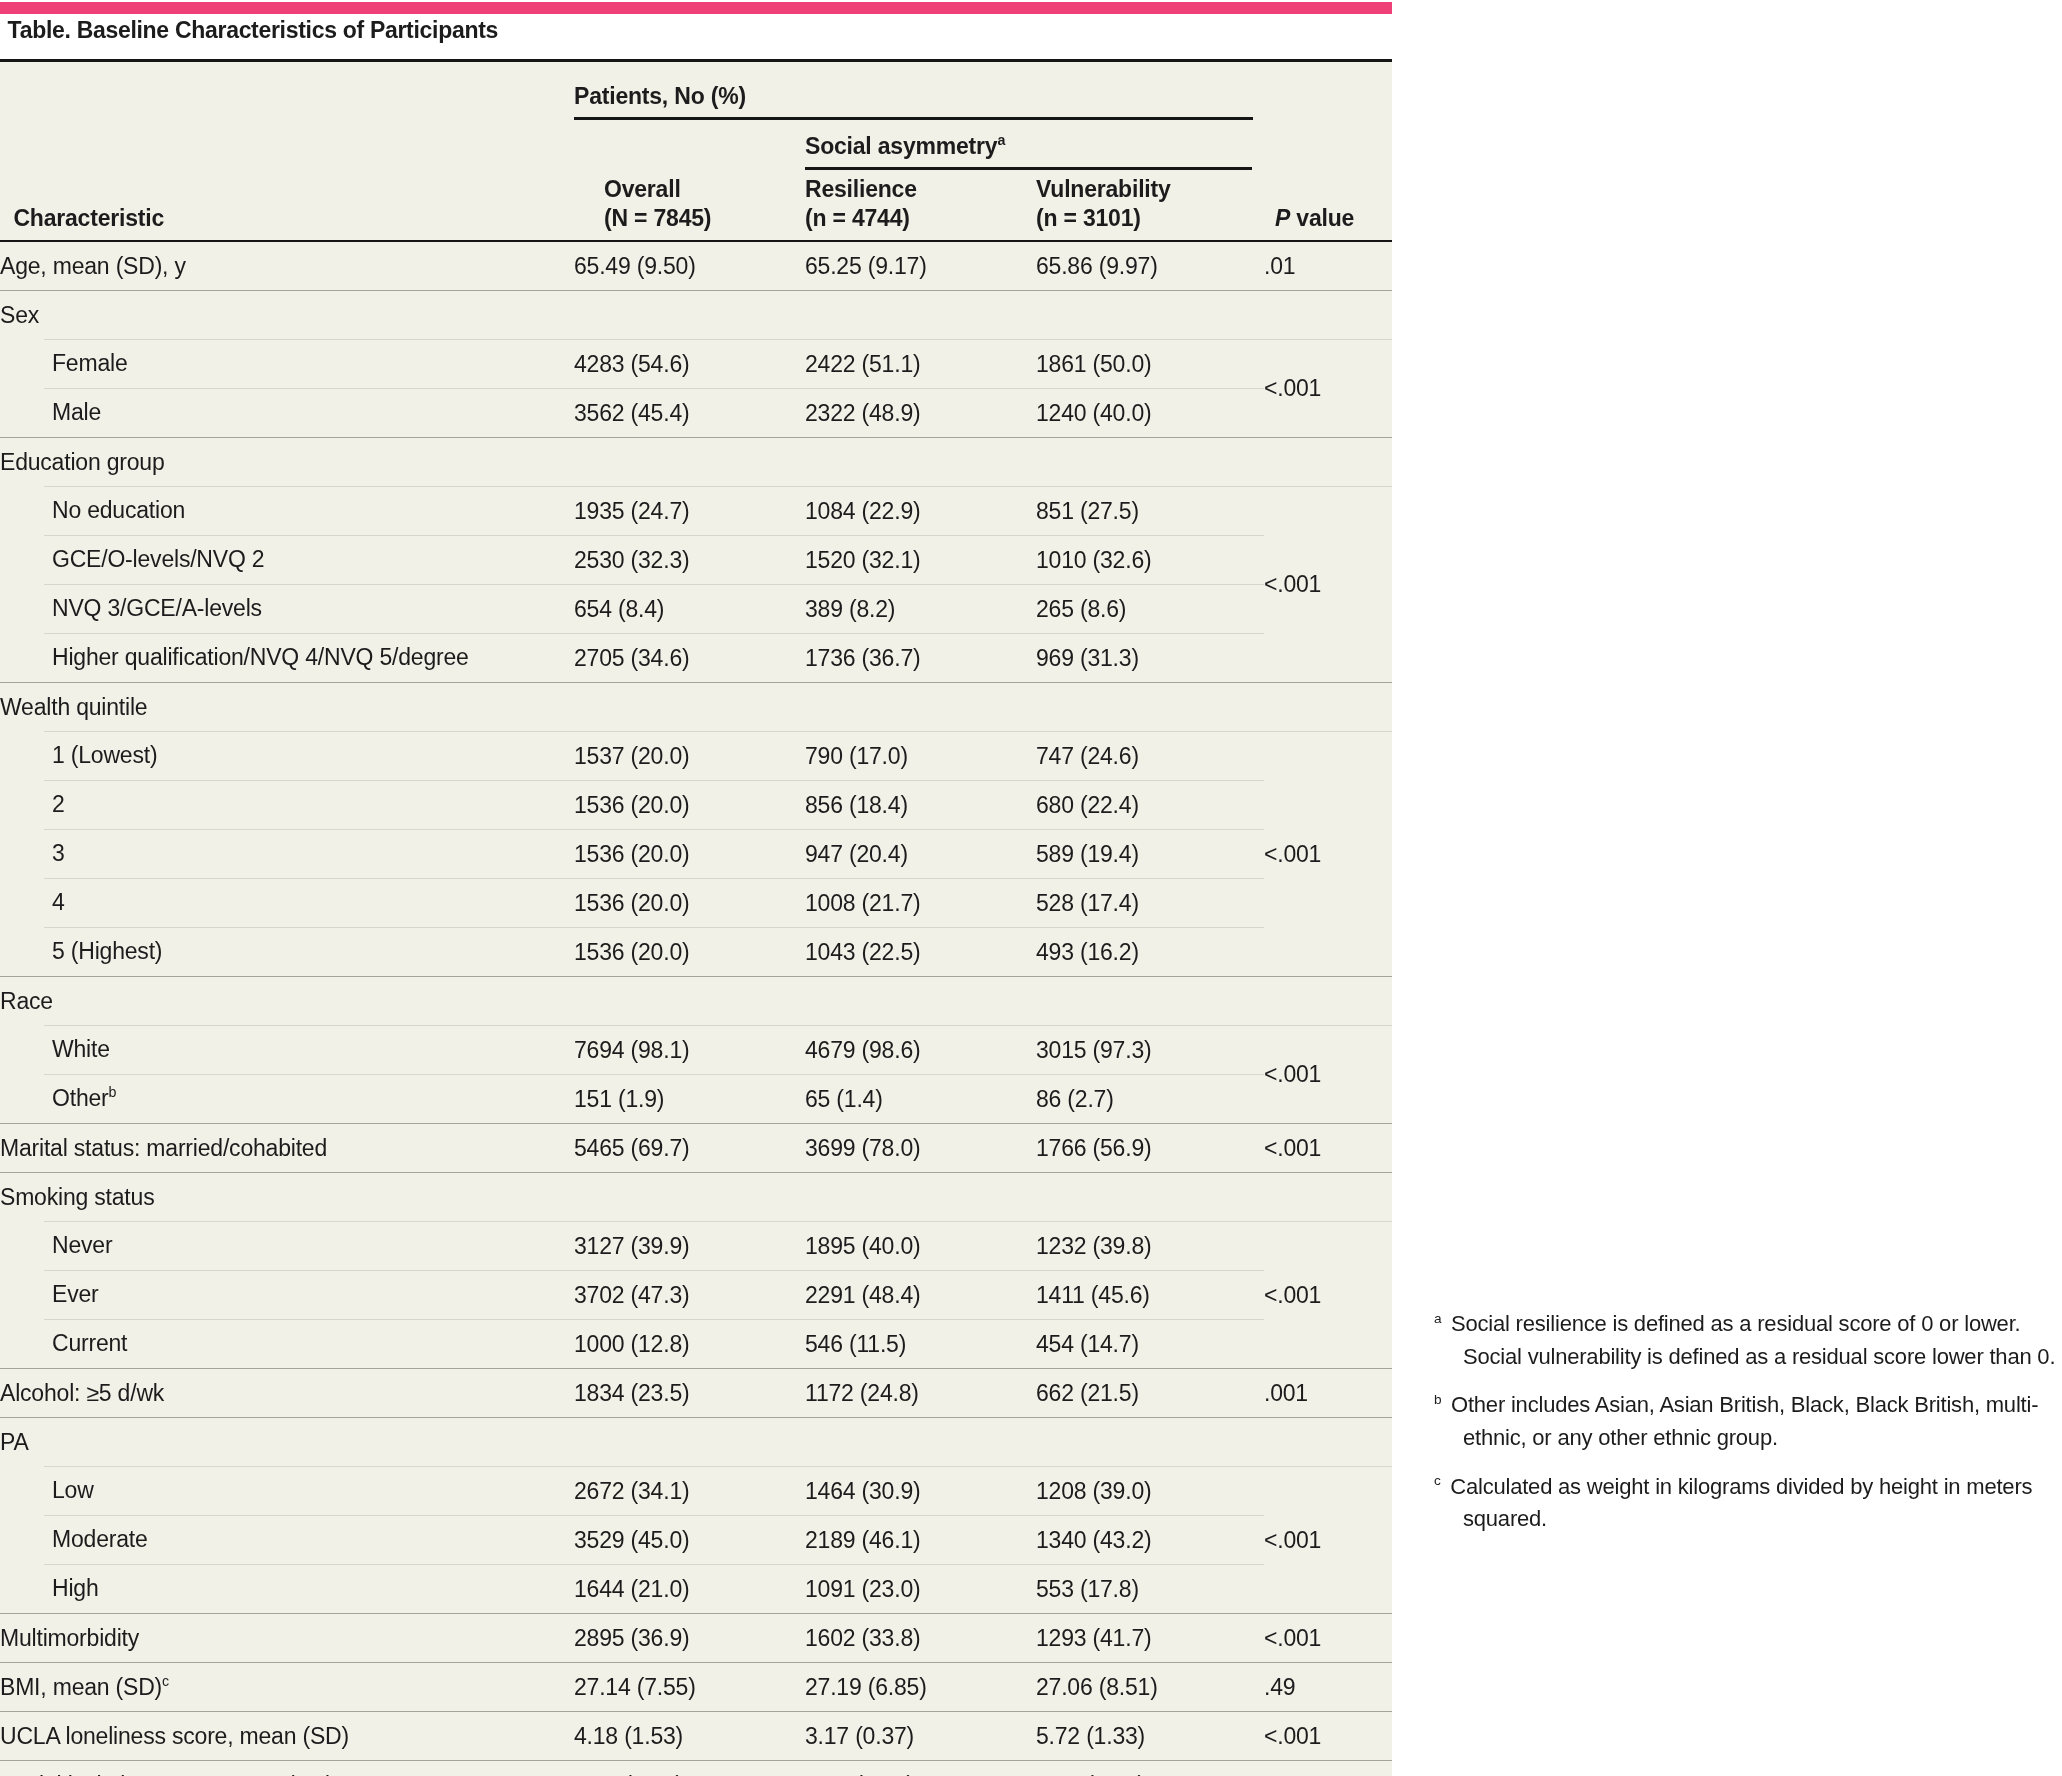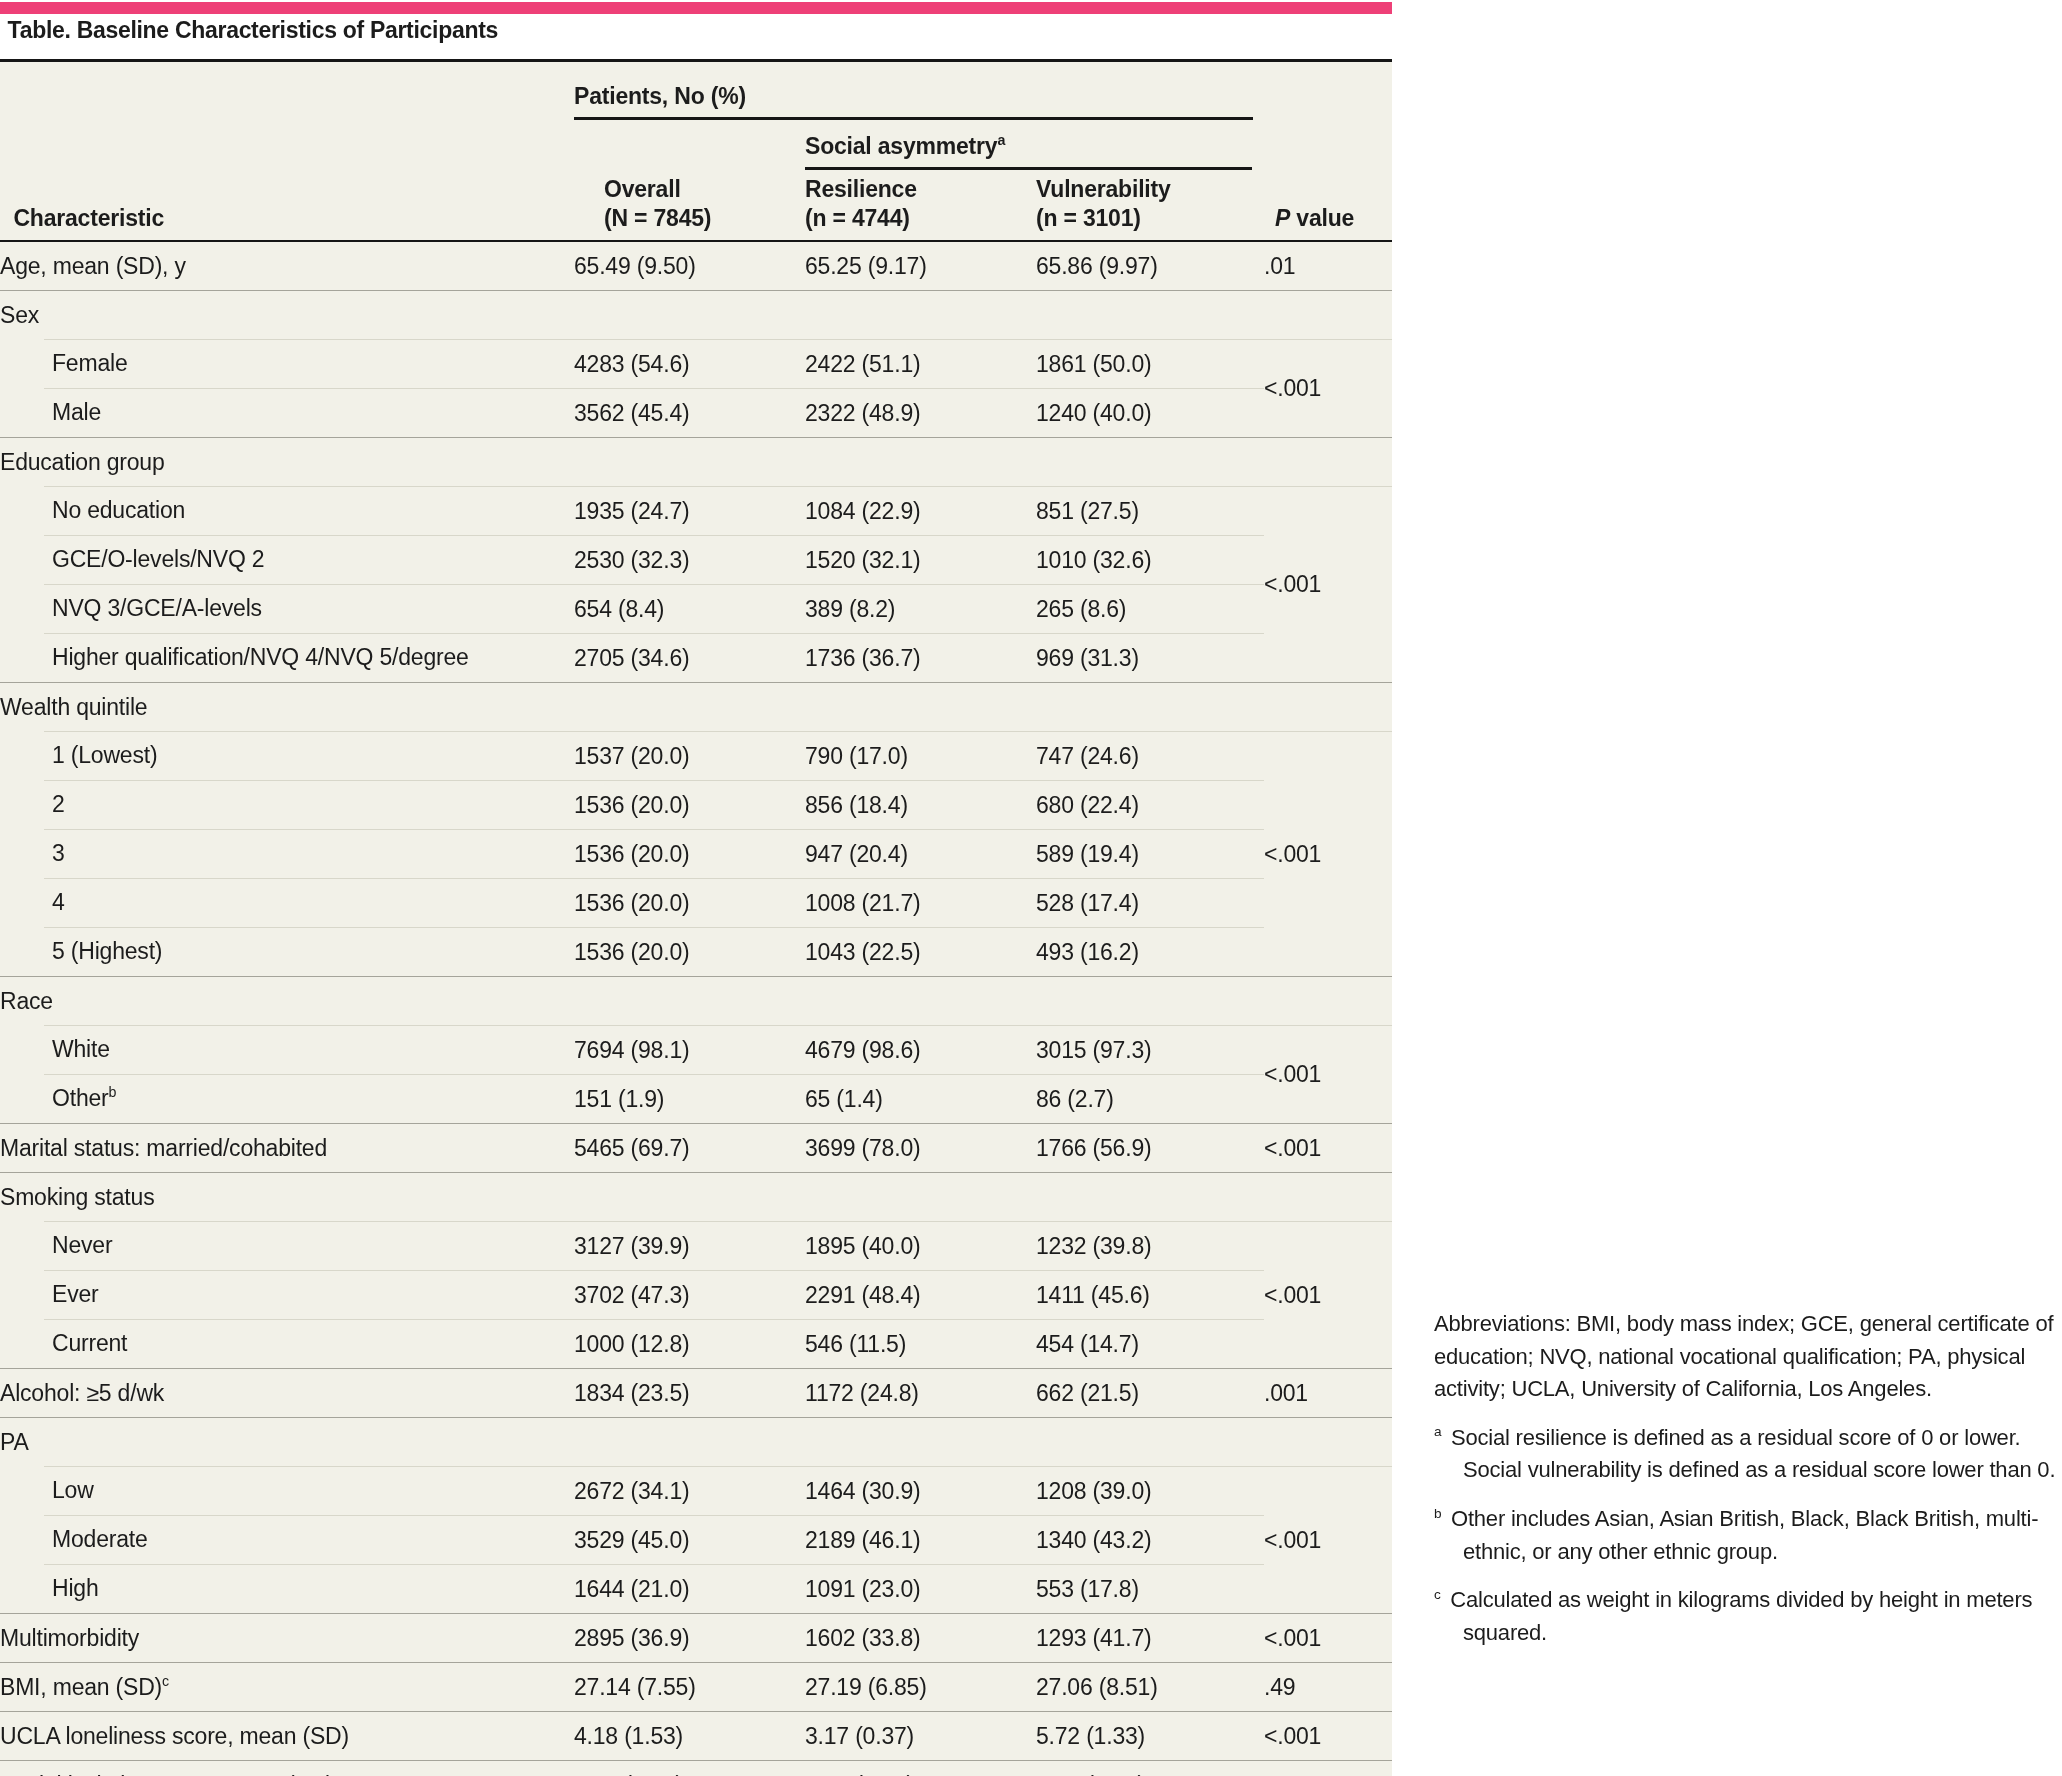--- a/index.html
+++ b/index.html
@@ -285,20 +285,19 @@
           <td>1.02 (1.08)</td>
           <td>1.06 (1.06)</td>
           <td>0.97 (1.12)</td>
           <td class="pcol">.001</td>
         </tr>
       </tbody>
   </table>
 </div>
 
 <div class="notes">
-  <p>Abbreviations: BMI, body mass index; GCE, general certificate of education; NVQ, national vocational qualification; PA, physical activity; UCLA, University of California, Los Angeles.</p>
   <div id="fnlist">
       <p class="fn"><sup>a</sup>Social resilience is defined as a residual score of 0 or lower. Social vulnerability is defined as a residual score lower than 0.</p>
       <p class="fn"><sup>b</sup>Other includes Asian, Asian British, Black, Black British, multi-ethnic, or any other ethnic group.</p>
       <p class="fn"><sup>c</sup>Calculated as weight in kilograms divided by height in meters squared.</p>
     </div>
 </div>
 
 
 </body></html>

